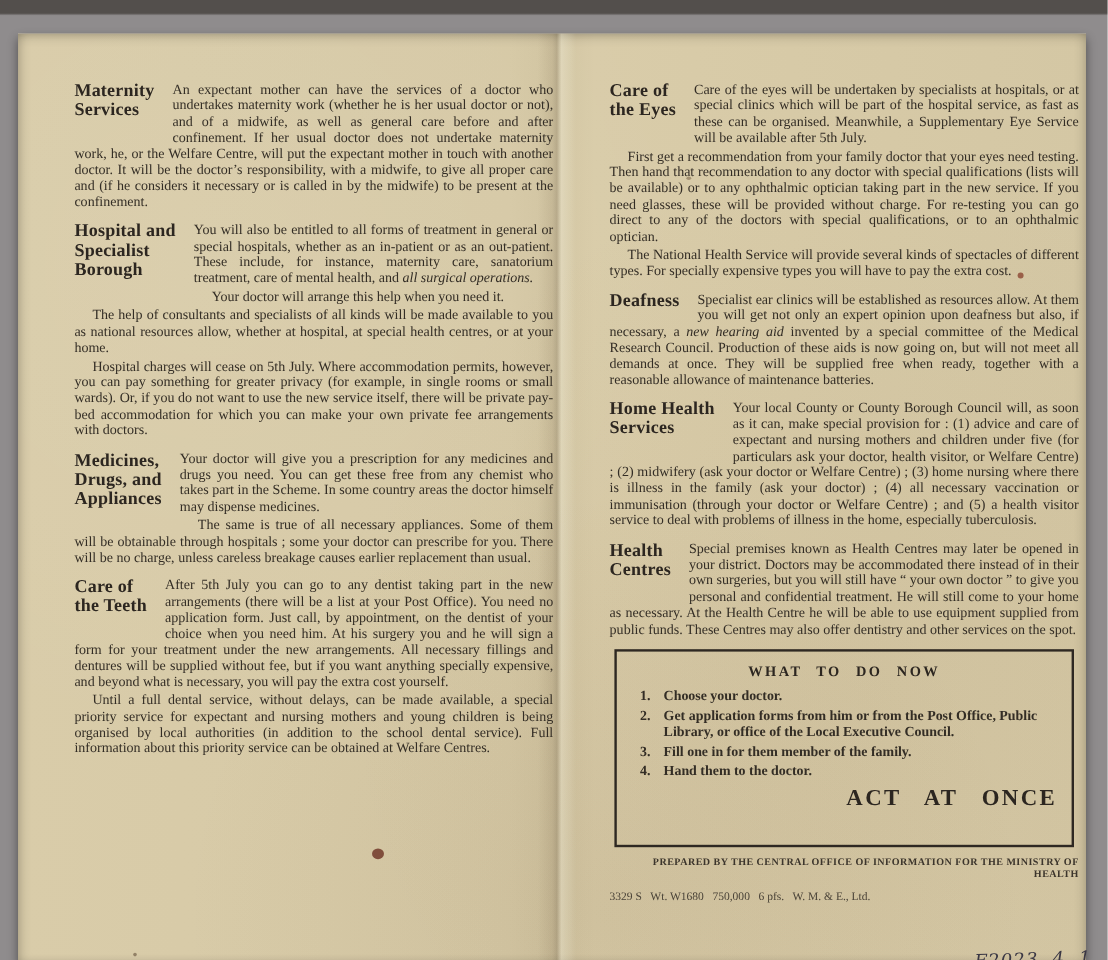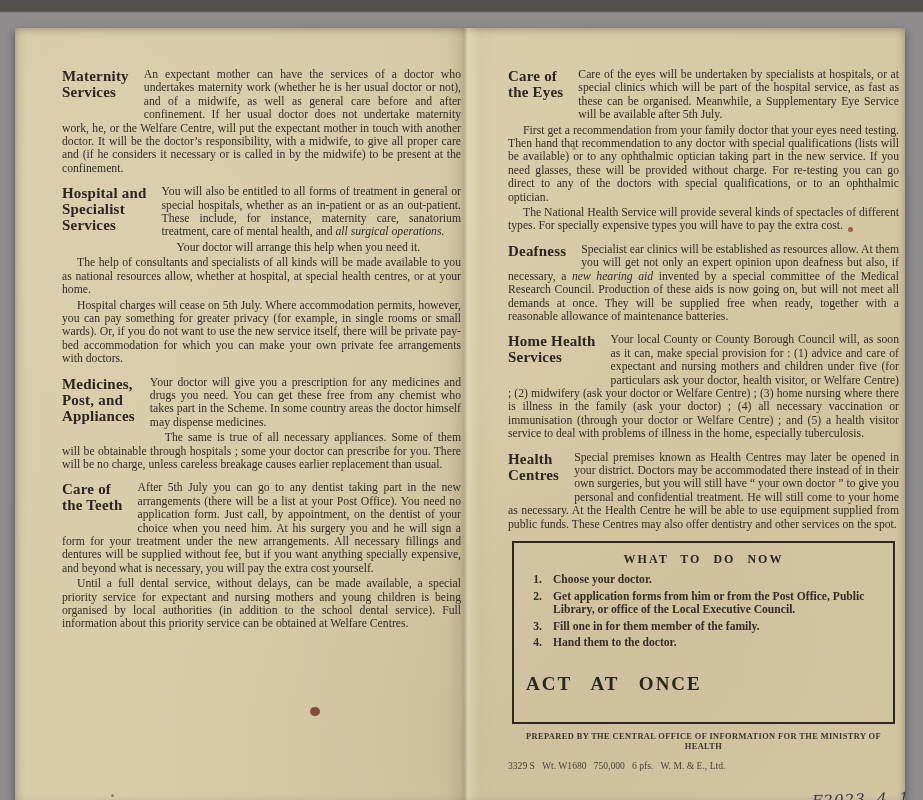--- a/index.html
+++ b/index.html
@@ -45,25 +45,25 @@
     border:2px solid #2e2822;margin:8px 4px 0;padding:5px 12px 8px;
   }
   .box-title{
     text-align:center;font-size:12px;line-height:22px;font-weight:bold;
     letter-spacing:2px;word-spacing:7px;color:#2c2620;margin:0;
   }
   .box-list{margin:3px 0 0;padding:0;list-style:none;}
   .box-item{display:flex;font-size:11.6px;line-height:13.6px;font-weight:bold;margin-top:3px;}
   .box-num{width:16px;text-align:right;margin-right:11px;flex:none;}
   .box-closing{
-    text-align:left;font-size:19px;line-height:22px;font-weight:bold;
-    letter-spacing:2px;word-spacing:13px;margin-top:23px;color:#2c2620;
+    text-align:right;font-size:19px;line-height:22px;font-weight:bold;
+    letter-spacing:2px;word-spacing:13px;margin-top:5px;color:#2c2620;
   }
   .footer-prepared{
-    text-align:center;font-size:8.4px;line-height:10px;font-weight:bold;
+    text-align:right;font-size:8.4px;line-height:10px;font-weight:bold;
     letter-spacing:.4px;margin-top:8px;color:#3c352c;
   }
   .footer-imprint{
     font-size:9.6px;line-height:11px;margin-top:8px;color:#4a4338;white-space:pre;
   }
   .note{
     position:absolute;left:797px;top:762px;width:120px;
     font-family:"DejaVu Serif", serif;font-style:italic;
     font-size:15px;color:#3a3744;transform:rotate(-2deg);letter-spacing:1px;
   }
@@ -83,29 +83,29 @@
   <div class="col col-left">
     <div>
         <section class="sec">
           <h3>Maternity
 Services</h3>
           <p><span>An expectant mother can have the services of a doctor who undertakes maternity work (whether he is her usual doctor or not), and of a midwife, as well as general care before and after confinement. If her usual doctor does not undertake maternity work, he, or the Welfare Centre, will put the expectant mother in touch with another doctor. It will be the doctor’s responsibility, with a midwife, to give all proper care and (if he considers it necessary or is called in by the midwife) to be present at the confinement.</span></p>
         </section>
         <section class="sec">
           <h3>Hospital and
 Specialist
-Services</h3>
+Borough</h3>
           <p><span>You will also be entitled to all forms of treatment in general or special hospitals, whether as an in-patient or as an out-patient. These include, for instance, maternity care, sanatorium treatment, care of mental health, and </span><em>all surgical operations.</em></p>
           <p><span>Your doctor will arrange this help when you need it.</span></p>
           <p><span>The help of consultants and specialists of all kinds will be made available to you as national resources allow, whether at hospital, at special health centres, or at your home.</span></p>
           <p><span>Hospital charges will cease on 5th July. Where accommodation permits, however, you can pay something for greater privacy (for example, in single rooms or small wards). Or, if you do not want to use the new service itself, there will be private pay-bed accommodation for which you can make your own private fee arrangements with doctors.</span></p>
         </section>
         <section class="sec">
           <h3>Medicines,
-Post, and
+Drugs, and
 Appliances</h3>
           <p><span>Your doctor will give you a prescription for any medicines and drugs you need. You can get these free from any chemist who takes part in the Scheme. In some country areas the doctor himself may dispense medicines.</span></p>
           <p><span>The same is true of all necessary appliances. Some of them will be obtainable through hospitals ; some your doctor can prescribe for you. There will be no charge, unless careless breakage causes earlier replacement than usual.</span></p>
         </section>
         <section class="sec">
           <h3>Care of
 the Teeth</h3>
           <p><span>After 5th July you can go to any dentist taking part in the new arrangements (there will be a list at your Post Office). You need no application form. Just call, by appointment, on the dentist of your choice when you need him. At his surgery you and he will sign a form for your treatment under the new arrangements. All necessary fillings and dentures will be supplied without fee, but if you want anything specially expensive, and beyond what is necessary, you will pay the extra cost yourself.</span></p>
           <p><span>Until a full dental service, without delays, can be made available, a special priority service for expectant and nursing mothers and young children is being organised by local authorities (in addition to the school dental service). Full information about this priority service can be obtained at Welfare Centres.</span></p>
         </section>

